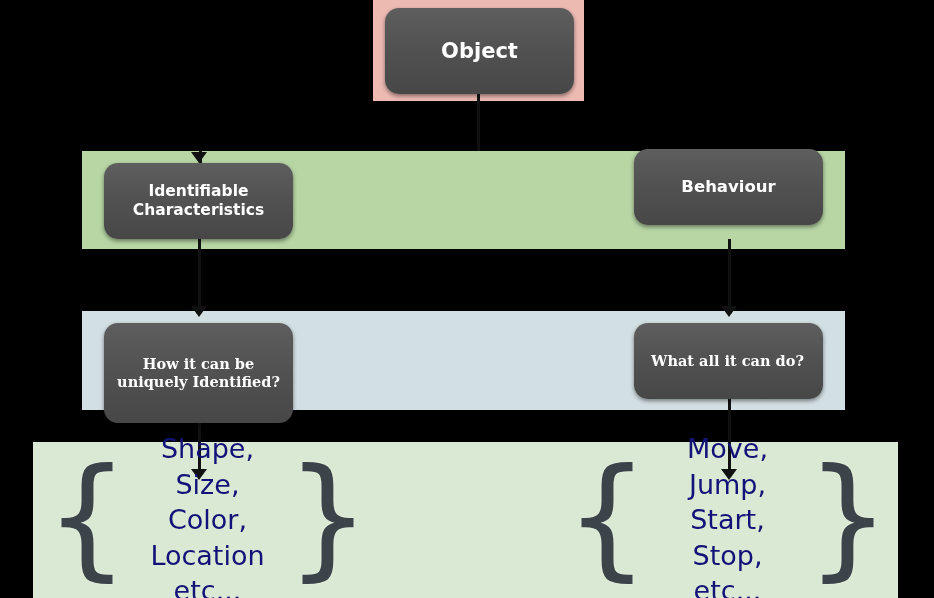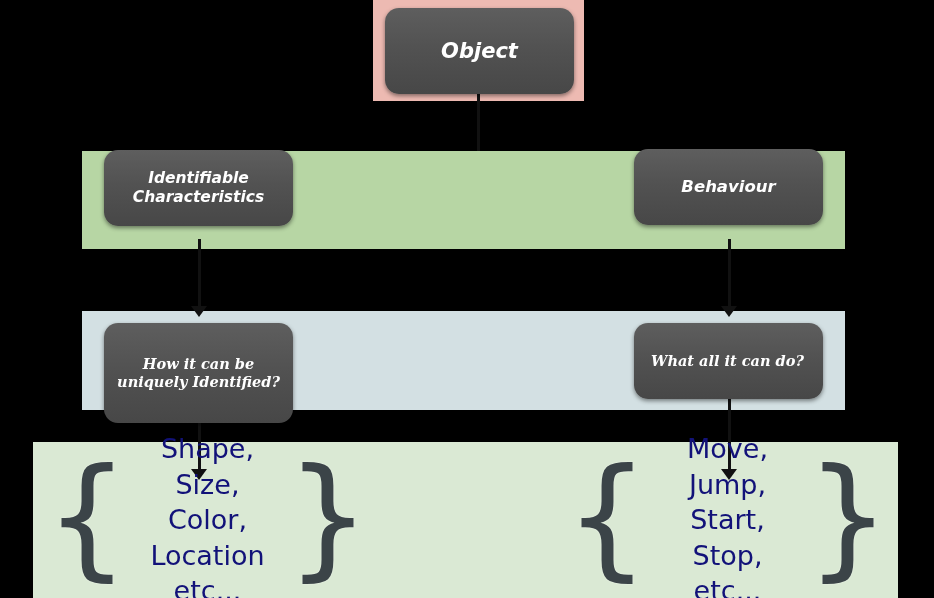--- a/index.html
+++ b/index.html
@@ -67,26 +67,26 @@
     padding: 4px 10px;
   }
   .node-sans {
     font-family: "DejaVu Sans", sans-serif;
     font-weight: bold;
   }
   .node-serif {
     font-family: "DejaVu Serif", serif;
     font-weight: bold;
   }
-  .node-label { line-height: 1.25; white-space: pre-line; font-style: italic; }
+  .node-label { line-height: 1.25; white-space: pre-line; }
 
   #node-object        { left: 385px; top: 8px;   width: 189px; height: 86px;  font-size: 21px; }
   #node-object .node-label { font-size: 21px; }
 
-  #node-characteristics { left: 104px; top: 150px; width: 189px; height: 76px; }
+  #node-characteristics { left: 104px; top: 163px; width: 189px; height: 76px; }
   #node-characteristics .node-label { font-size: 15.5px; }
 
   #node-behaviour     { left: 634px; top: 149px; width: 189px; height: 76px; }
   #node-behaviour .node-label { font-size: 16.5px; }
 
   #node-identified    { left: 104px; top: 323px; width: 189px; height: 100px; }
   #node-identified .node-label { font-size: 14.5px; }
 
   #node-capability    { left: 634px; top: 323px; width: 189px; height: 76px; padding-left: 8px; }
   #node-capability .node-label { font-size: 14.5px; }

